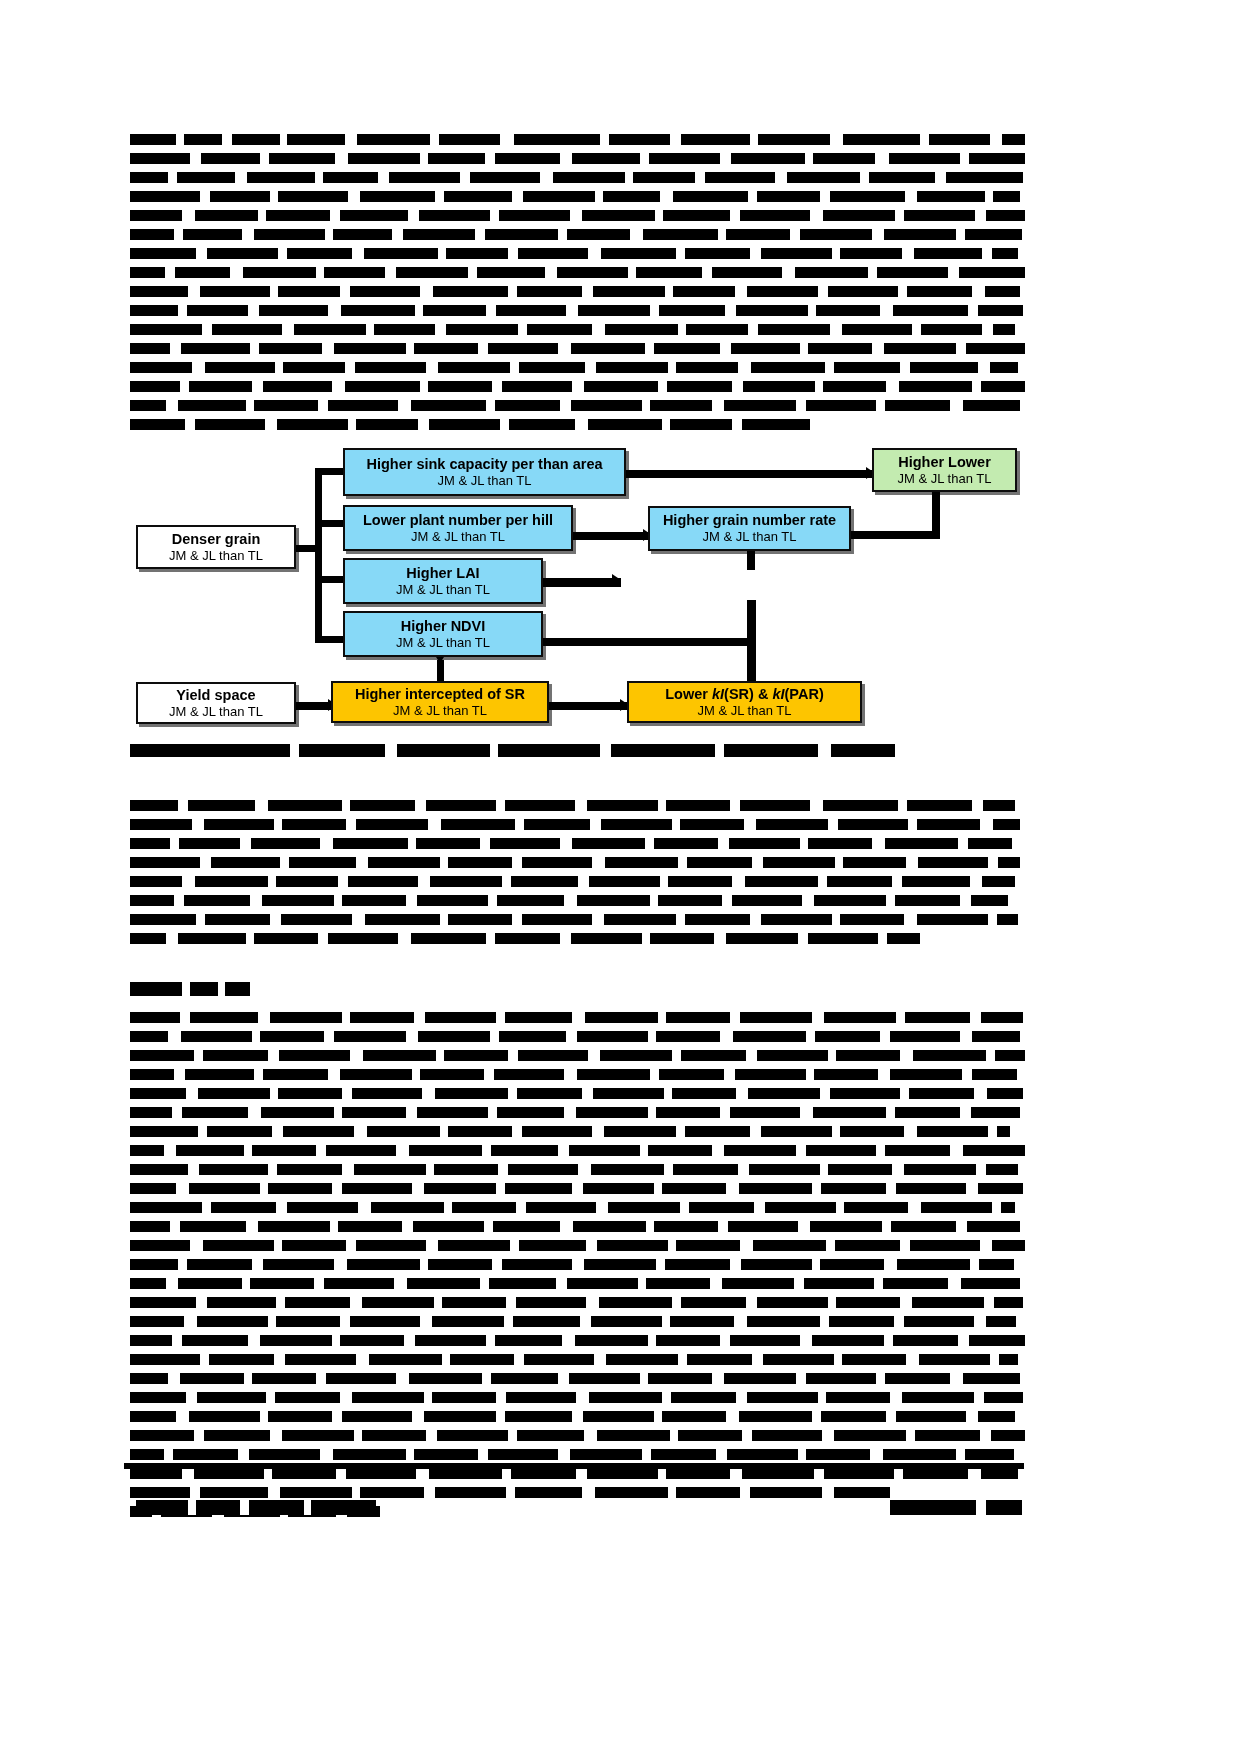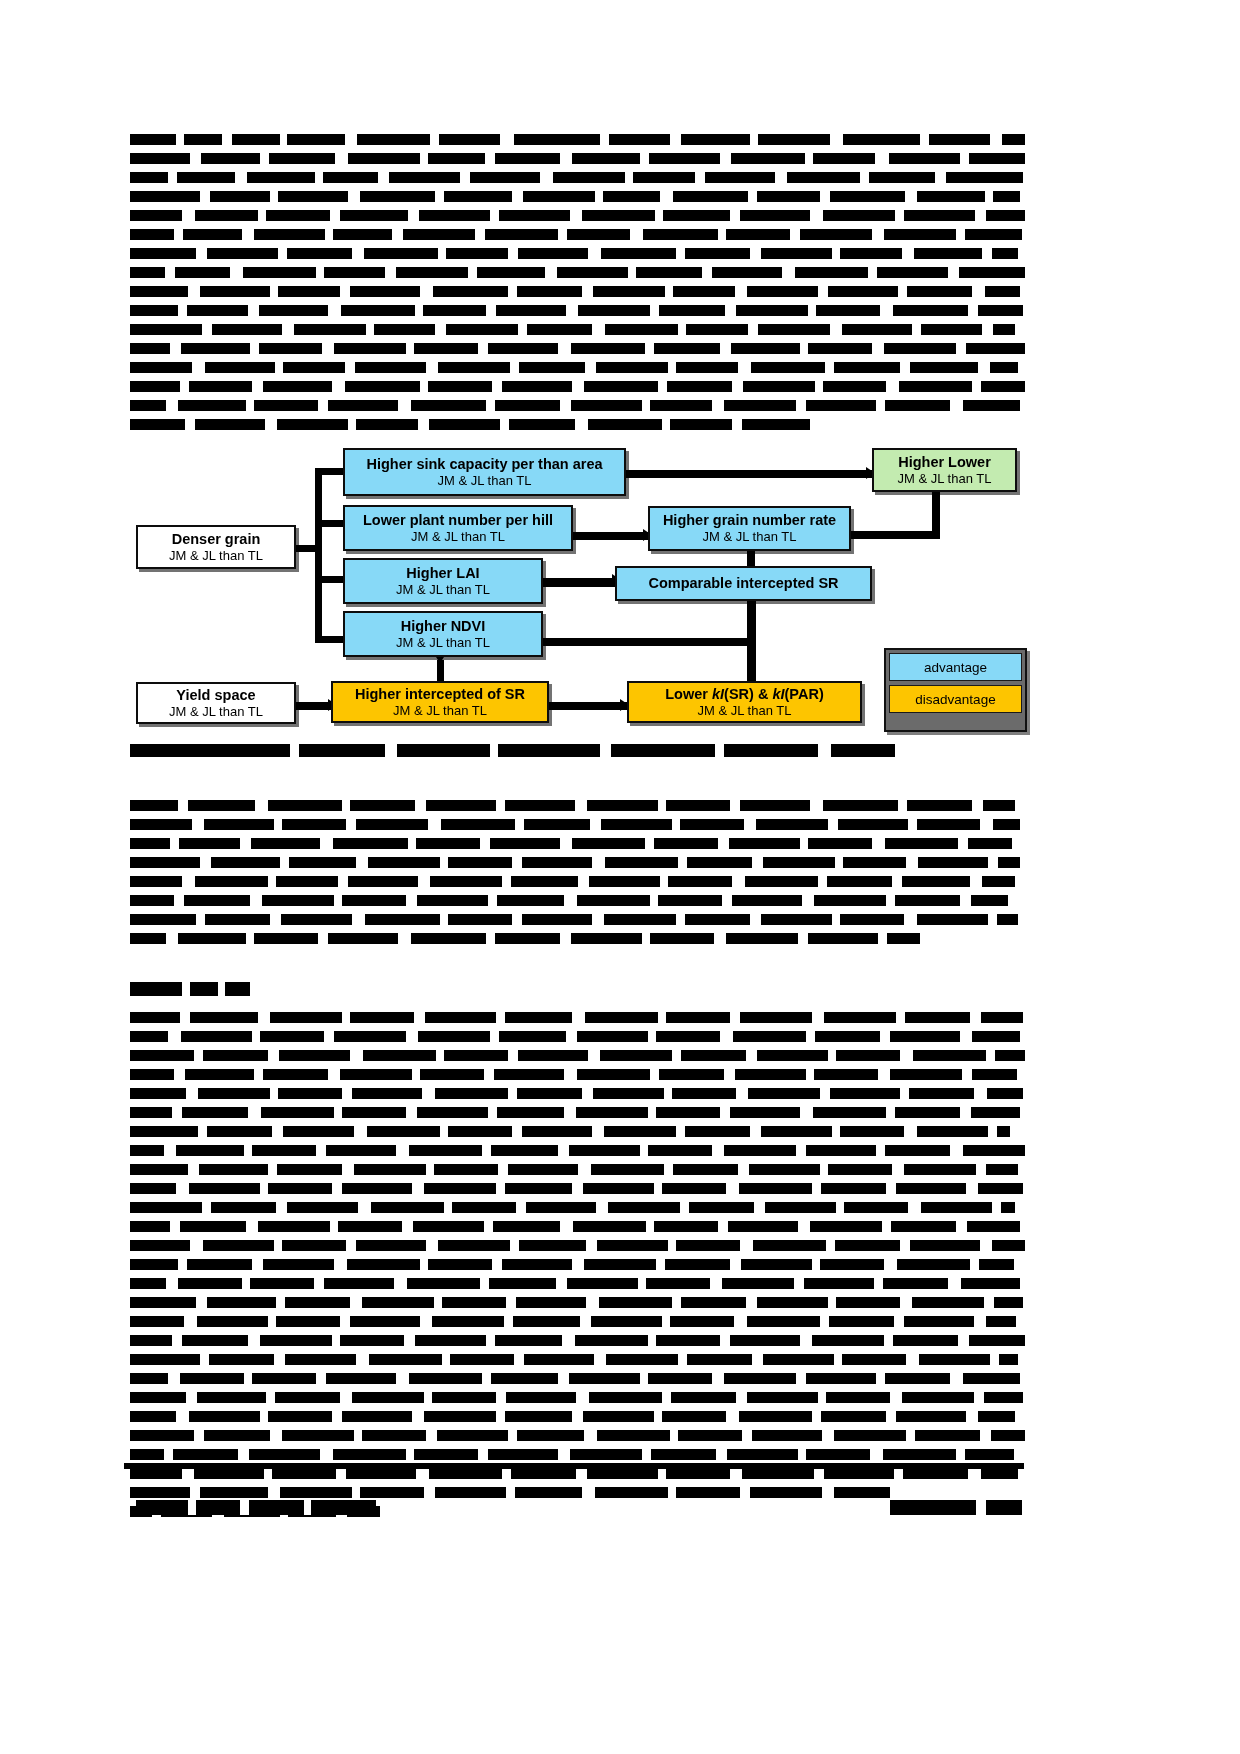--- a/index.html
+++ b/index.html
@@ -314,47 +314,36 @@
   <div class="node blue" style="left:343px;top:611px;width:200px;height:46px;">
     <div class="t1">Higher NDVI</div>
     <div class="t2">JM &amp; JL than TL</div>
   </div>
 
   <div class="node blue" style="left:648px;top:506px;width:203px;height:45px;">
     <div class="t1">Higher grain number rate</div>
     <div class="t2">JM &amp; JL than TL</div>
   </div>
 
-  <div class="node blue" style="left:615px;top:566px;width:257px;height:35px;">
-    <div class="t1">Comparable intercepted SR</div>
-  </div>
 
   <div class="node green" style="left:872px;top:448px;width:145px;height:44px;">
     <div class="t1">Higher Lower</div>
     <div class="t2">JM &amp; JL than TL</div>
   </div>
 
   <div class="node yellow" style="left:331px;top:681px;width:218px;height:42px;">
     <div class="t1">Higher intercepted of SR</div>
     <div class="t2">JM &amp; JL than TL</div>
   </div>
 
   <div class="node yellow" style="left:627px;top:681px;width:235px;height:42px;">
     <div class="t1">Lower <i>kI</i>(SR) &amp; <i>kI</i>(PAR)</div>
     <div class="t2">JM &amp; JL than TL</div>
   </div>
 
-  <div class="legendbox" style="left:884px;top:648px;width:133px;height:74px;">
-    <div class="legrow l1">
-      <span>advantage</span>
-    </div>
-    <div class="legrow l2">
-      <span>disadvantage</span>
-    </div>
-  </div>
 </div>
 
 <div class="redact-block" style="left:130px;top:744px;width:765px;">
   <div class="rline" style="width:765px;height:13px;">
       <span style="left:160px;width:9px;"></span>
       <span style="left:255px;width:12px;"></span>
       <span style="left:360px;width:8px;"></span>
       <span style="left:470px;width:11px;"></span>
       <span style="left:585px;width:9px;"></span>
       <span style="left:688px;width:13px;"></span>

